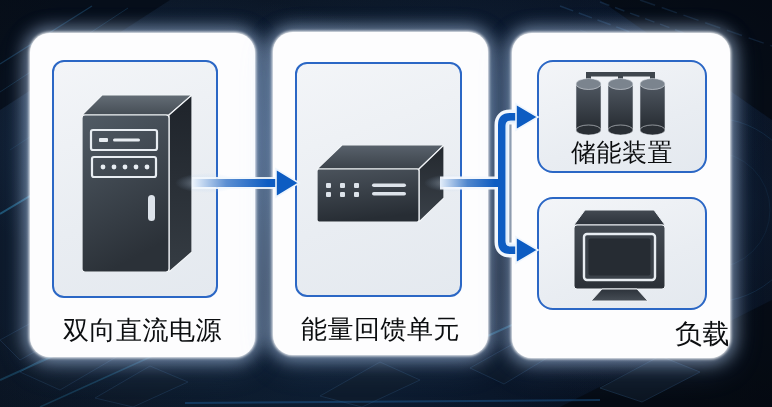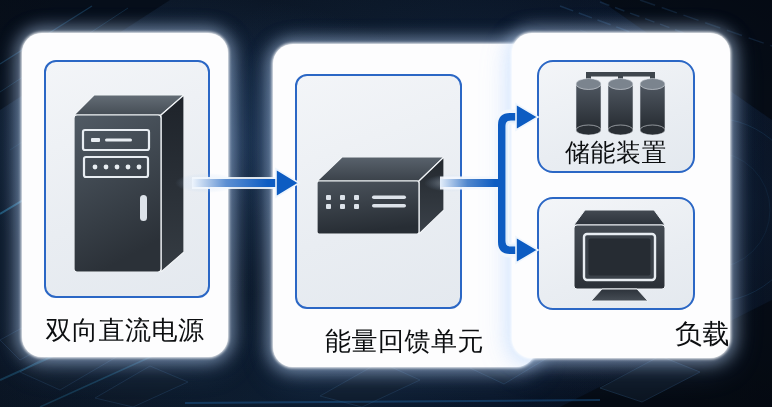--- a/index.html
+++ b/index.html
@@ -15,32 +15,32 @@
   }
   .stage::after{
     content:"";position:absolute;inset:0;z-index:1;pointer-events:none;
     background:radial-gradient(115% 115% at 50% 45%, rgba(0,0,0,0) 52%, rgba(2,5,10,.55) 88%, rgba(1,3,7,.8) 100%);
   }
   .bg-deco{position:absolute;left:0;top:0;z-index:0;}
   .panel{
     position:absolute;z-index:2;background:#fdfdfe;border-radius:20px;
     box-shadow:0 0 3px 1px rgba(255,255,255,.95),0 0 16px 6px rgba(195,222,255,.5),0 8px 34px rgba(140,185,250,.22);
   }
-  .panel1{left:22px;top:33px;width:206px;height:324px;}
-  .panel2{left:273px;top:44px;width:215px;height:323px;padding-left:48px;}
+  .panel1{left:30px;top:33px;width:225px;height:324px;}
+  .panel2{left:273px;top:32px;width:215px;height:323px;}
   .panel3{left:512px;top:33px;width:218px;height:325px;}
   .inner-box{
     position:absolute;border:2px solid #2b67c5;border-radius:12px;
     background:linear-gradient(160deg,#f3f5f8 0%,#e9edf2 60%,#e4e9ef 100%);
     box-sizing:border-box;
   }
   .ib1{left:22px;top:27px;width:166px;height:238px;}
   .ib2{left:22px;top:30px;width:167px;height:235px;}
   .sub-box{
-    position:absolute;left:25px;width:158px;height:113px;
+    position:absolute;left:25px;width:170px;height:113px;
     border:2px solid #2b67c5;border-radius:16px;box-sizing:border-box;
     background:linear-gradient(160deg,#f3f5f8 0%,#e9edf2 60%,#e4e9ef 100%);
   }
   .sb-top{top:27px;}
   .sb-bottom{top:164px;}
   .icon-svg{position:absolute;}
   .panel-label{
     position:absolute;left:0;right:0;top:281px;height:32px;
     text-align:center;font-size:26px;line-height:32px;font-weight:500;
     color:#0c0e10;letter-spacing:.5px;white-space:nowrap;

